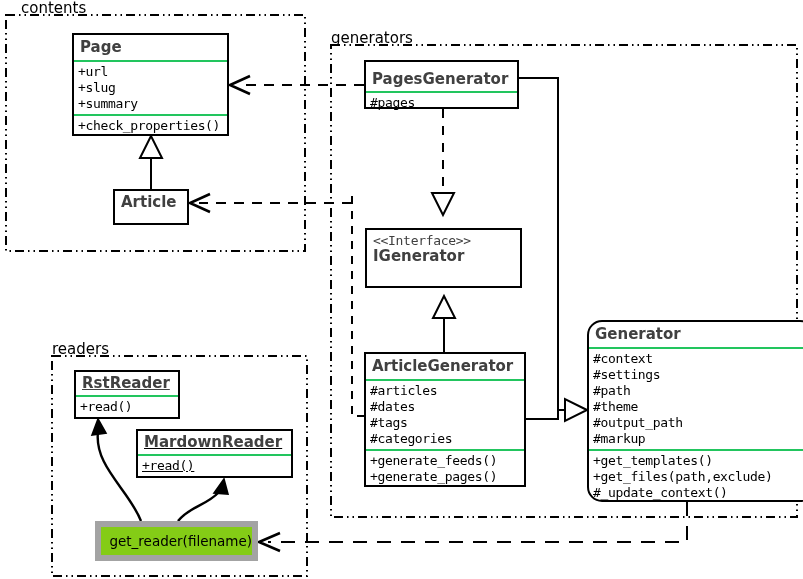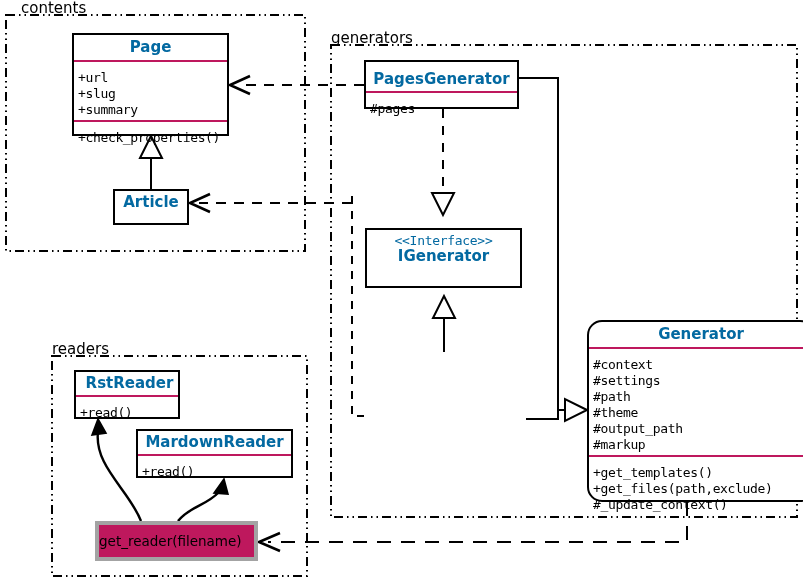--- a/index.html
+++ b/index.html
@@ -32,57 +32,56 @@
 
   
   .cls {
     position: absolute;
     box-sizing: border-box;
     border: 2px solid #000;
     background: #ffffff;
     z-index: 5;
   }
   .cls-name {
-    text-align: center;
     font-weight: bold;
     font-size: 15px;
     font-family: "DejaVu Sans", sans-serif;
-    color: #0369a1;
+    color: #404040;
     padding: 4px 6px 5px 6px;
     line-height: 1.08;
     white-space: nowrap;
   }
   .cls-stereo {
     display: block;
     font-weight: normal;
     font-size: 13px;
     font-family: "DejaVu Sans Mono", monospace;
     letter-spacing: -0.3px;
   }
   .cls-sec {
-    border-top: 2px solid #be185d;
-    padding: 8px 2px 2px 4px;
+    border-top: 2px solid #22c55e;
+    padding: 2px 2px 2px 4px;
   }
   .cls-sec div {
     font-family: "DejaVu Sans Mono", monospace;
     font-size: 13px;
     line-height: 16px;
     color: #000;
     white-space: nowrap;
     letter-spacing: -0.35px;
   }
   .plain-box {
     position: absolute;
     box-sizing: border-box;
-    border: 4px solid #a3a3a3;
-    background: #be185d;
+    border: 6px solid #a3a3a3;
+    background: #84cc16;
     z-index: 5;
     display: flex;
     align-items: center;
-    justify-content: flex-start;
+    justify-content: flex-end;
   }
   .plain-box span {
     font-family: "DejaVu Sans", sans-serif;
     font-size: 13.5px;
     color: #000;
     white-space: nowrap;
   }
 </style>
 </head>
 <body>
@@ -155,46 +154,59 @@
     </div>
   </div>
 
   <div class="cls" style="left:365px; top:228px; width:157px; height:60px;">
     <div class="cls-name" style="padding:4px 6px 5px 6px;">
       <span class="cls-stereo">&lt;&lt;Interface&gt;&gt;</span>
       <span>IGenerator</span>
     </div>
   </div>
 
+  <div class="cls" style="left:364px; top:352px; width:162px; height:135px;">
+    <div class="cls-name">ArticleGenerator</div>
+    <div class="cls-sec">
+      <div>#articles</div>
+      <div>#dates</div>
+      <div>#tags</div>
+      <div>#categories</div>
+    </div>
+    <div class="cls-sec">
+      <div>+generate_feeds()</div>
+      <div>+generate_pages()</div>
+    </div>
+  </div>
 
   <div class="cls" style="left:587px; top:320px; width:228px; height:182px;border-radius:15px;">
     <div class="cls-name">Generator</div>
     <div class="cls-sec">
       <div>#context</div>
       <div>#settings</div>
       <div>#path</div>
       <div>#theme</div>
       <div>#output_path</div>
       <div>#markup</div>
     </div>
     <div class="cls-sec">
       <div>+get_templates()</div>
       <div>+get_files(path,exclude)</div>
       <div>#_update_context()</div>
     </div>
   </div>
 
   <div class="cls" style="left:74px; top:370px; width:106px; height:49px;">
-    <div class="cls-name" style="padding:3px 1px 4px 6px;">RstReader</div>
+    <div class="cls-name" style="padding:3px 1px 4px 6px;text-decoration:underline;">RstReader</div>
     <div class="cls-sec">
       <div>+read()</div>
     </div>
   </div>
 
-  <div class="cls" style="left:136px; top:429px; width:157px; height:49px;">
+  <div class="cls" style="left:136px; top:429px; width:157px; height:49px;text-decoration:underline;">
     <div class="cls-name" style="padding:3px 6px 4px 6px;">MardownReader</div>
     <div class="cls-sec">
       <div>+read()</div>
     </div>
   </div>
 
   <div class="plain-box" style="left:95px; top:521px; width:163px; height:40px;">
     <span>get_reader(filename)</span>
   </div>
 

